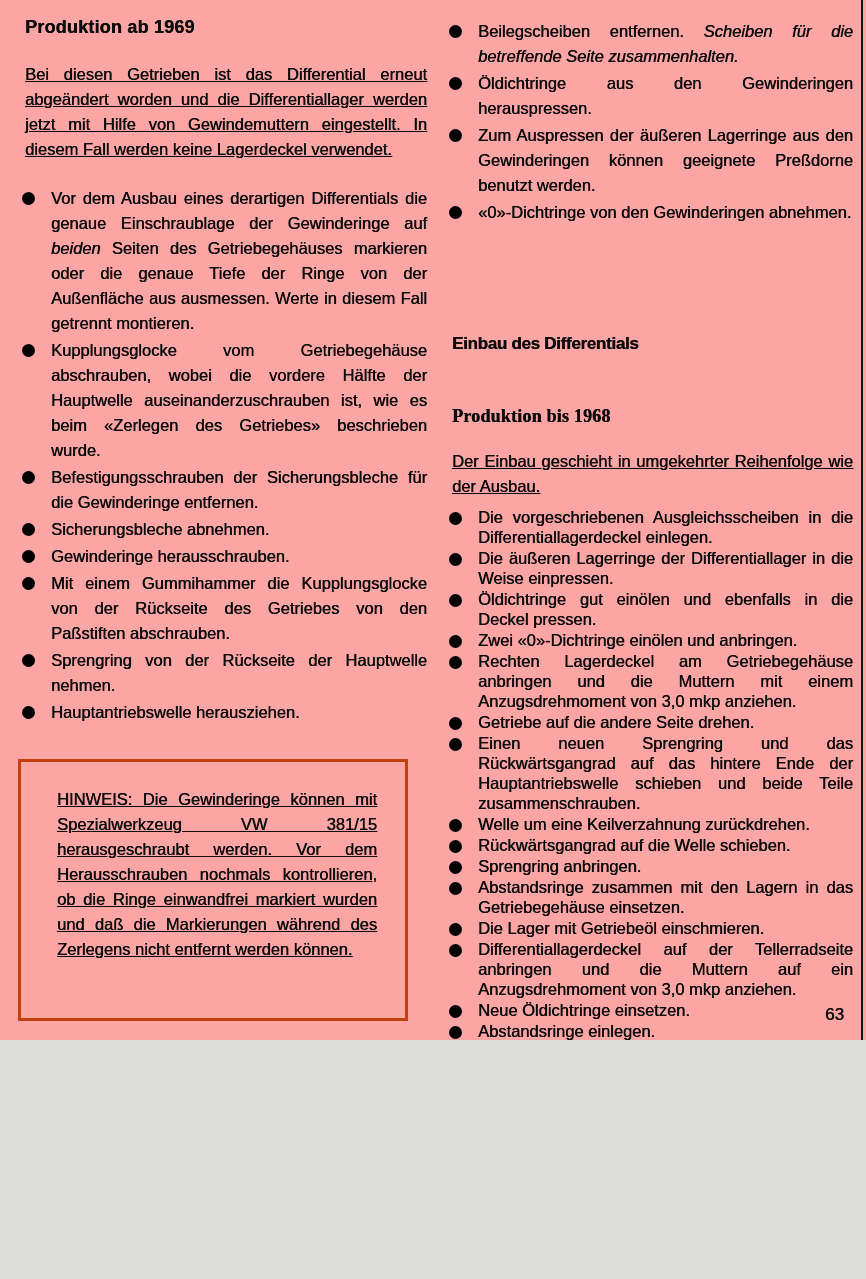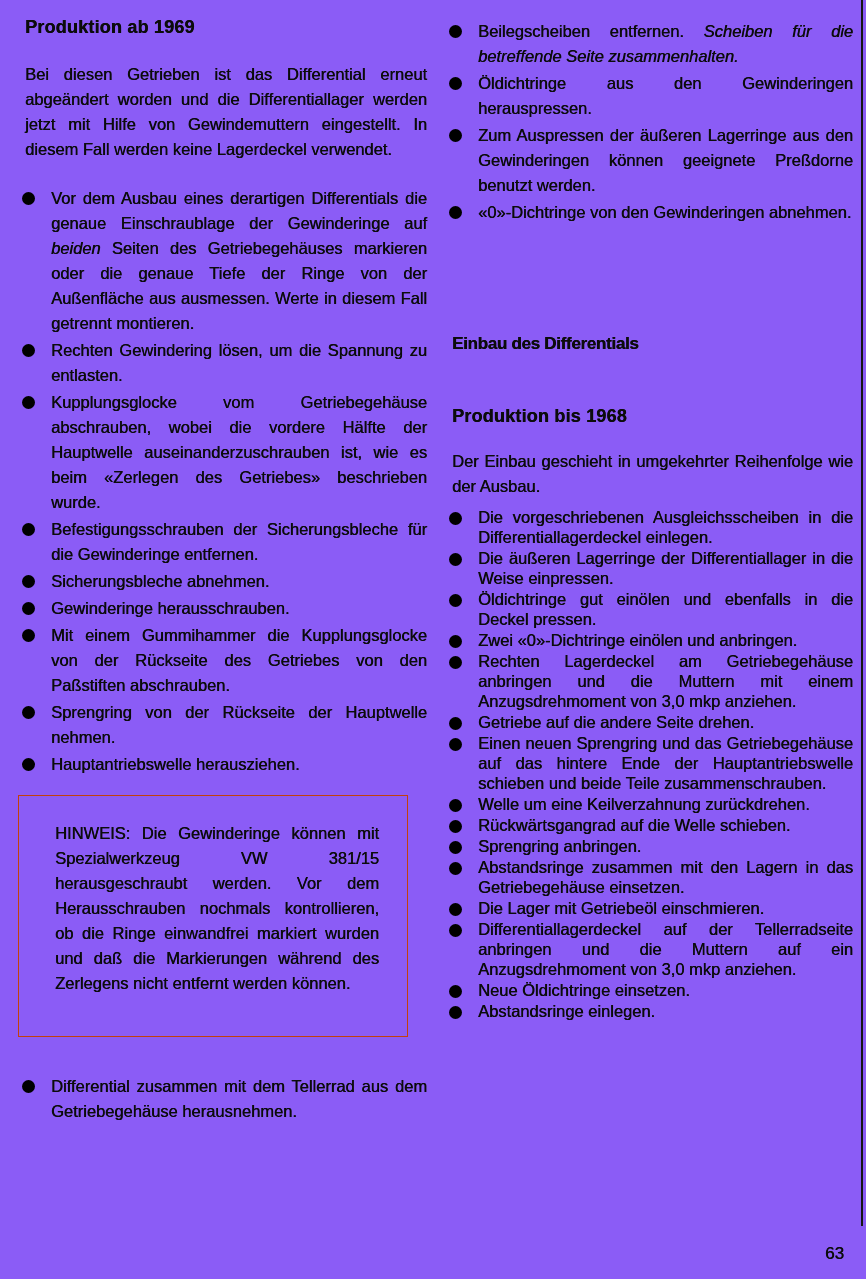--- a/index.html
+++ b/index.html
@@ -1,74 +1,74 @@
 <!DOCTYPE html>
 <html><head>
 <meta charset="utf-8">
 <style>
   html,body{margin:0;padding:0;background:#dcdcda;}
   .page{
     position:relative;
-    width:866px;height:1279px;
+    width:866px;height:1040px;
     margin:0 auto;
-    background:#8b5cf6;
+    background:#fca5a5;
     overflow:hidden;
     font-family:"Liberation Sans", sans-serif;
     color:#0c0c0c;
     text-shadow:0.4px 0 0 currentColor; 
   }
   .col{position:absolute;top:0;}
   .col-left{left:25px;width:402px;}
   .col-right{left:452px;width:401px;}
 
   h2.runhead{
     font-size:18px;font-weight:bold;margin:17px 0 0 0;letter-spacing:0.2px;
   }
   h1.section{
     font-size:17px;font-weight:bold;margin:0;letter-spacing:-0.3px;
   }
   p.body{
-    font-size:16.5px;line-height:25px;text-align:justify;margin:0;
+    font-size:16.5px;line-height:25px;text-align:justify;margin:0;text-decoration:underline;
   }
   ul.blist{
     list-style:none;margin:0;padding:0;
   }
   ul.blist li{
     display:flex;align-items:flex-start;
     font-size:16.5px;line-height:25px;
     margin:0 0 2px -3px;
   }
   ul.blist .dot{
     flex:0 0 13px;width:13px;height:13px;border-radius:50%;
     background:#000;margin:6px 16px 0 0;
   }
   ul.blist .txt{flex:1;text-align:justify;}
   .it{font-style:italic;}
 
   .note-box{
     box-sizing:border-box;
-    width:390px;margin:18px 0 0 -7px;
-    border:1px solid #c2410c;
-    padding:25px 28px 40px 36px;
+    width:390px;margin:34px 0 0 -7px;
+    border:3px solid #c2410c;
+    padding:25px 28px 56px 36px;
   }
   .note-box p{margin:0;}
 
   .page-number{
     position:absolute;right:22px;bottom:15px;
     font-size:17px;font-weight:normal;
   }
   .scan-edge-line{
     position:absolute;top:0;left:861px;width:2px;height:1226px;
     background:#151515;
   }
 
   
   .col-right ul.top-list{margin-top:19px;}
   .col-right h1.section{margin-top:109px;}
-  .col-right h2.runhead{margin-top:52px;}
+  .col-right h2.runhead{margin-top:52px;font-family:Liberation Serif, serif;}
   .col-right p.body{margin-top:22px;}
   .col-right ul.main-list{margin-top:8px;}
   .col-right ul.main-list li{line-height:20px;margin-bottom:1px;}
   .col-right ul.main-list .dot{margin-top:5px;}
 
   
   .col-left p.intro{margin-top:24px;}
   .col-left ul.pre-note{margin-top:24px;}
   .col-left ul.post-note{margin-top:37px;}
 </style>
@@ -80,24 +80,20 @@
   <div class="col col-left">
     <h2 class="runhead">Produktion ab 1969</h2>
     <p class="body intro">Bei diesen Getrieben ist das Differential erneut abgeändert worden und die Differentiallager werden jetzt mit Hilfe von Gewindemuttern eingestellt. In diesem Fall werden keine Lagerdeckel verwendet.</p>
     <ul class="blist pre-note">
         <li>
           <span class="dot"></span>
           <span class="txt"><span>Vor dem Ausbau eines derartigen Differentials die genaue Einschraublage der Gewinderinge auf </span><span class="it">beiden</span><span> Seiten des Getriebegehäuses markieren oder die genaue Tiefe der Ringe von der Außenfläche aus ausmessen. Werte in diesem Fall getrennt montieren.</span></span>
         </li>
         <li>
           <span class="dot"></span>
-          <span class="txt"><span>Rechten Gewindering lösen, um die Spannung zu entlasten.</span></span>
-        </li>
-        <li>
-          <span class="dot"></span>
           <span class="txt"><span>Kupplungsglocke vom Getriebegehäuse abschrauben, wobei die vordere Hälfte der Hauptwelle auseinanderzuschrauben ist, wie es beim «Zerlegen des Getriebes» beschrieben wurde.</span></span>
         </li>
         <li>
           <span class="dot"></span>
           <span class="txt"><span>Befestigungsschrauben der Sicherungsbleche für die Gewinderinge entfernen.</span></span>
         </li>
         <li>
           <span class="dot"></span>
           <span class="txt"><span>Sicherungsbleche abnehmen.</span></span>
         </li>
@@ -171,21 +167,21 @@
         <li>
           <span class="dot"></span>
           <span class="txt"><span>Rechten Lagerdeckel am Getriebegehäuse anbringen und die Muttern mit einem Anzugsdrehmoment von 3,0 mkp anziehen.</span></span>
         </li>
         <li>
           <span class="dot"></span>
           <span class="txt"><span>Getriebe auf die andere Seite drehen.</span></span>
         </li>
         <li>
           <span class="dot"></span>
-          <span class="txt"><span>Einen neuen Sprengring und das Getriebegehäuse auf das hintere Ende der Hauptantriebswelle schieben und beide Teile zusammenschrauben.</span></span>
+          <span class="txt"><span>Einen neuen Sprengring und das Rückwärtsgangrad auf das hintere Ende der Hauptantriebswelle schieben und beide Teile zusammenschrauben.</span></span>
         </li>
         <li>
           <span class="dot"></span>
           <span class="txt"><span>Welle um eine Keilverzahnung zurückdrehen.</span></span>
         </li>
         <li>
           <span class="dot"></span>
           <span class="txt"><span>Rückwärtsgangrad auf die Welle schieben.</span></span>
         </li>
         <li>

